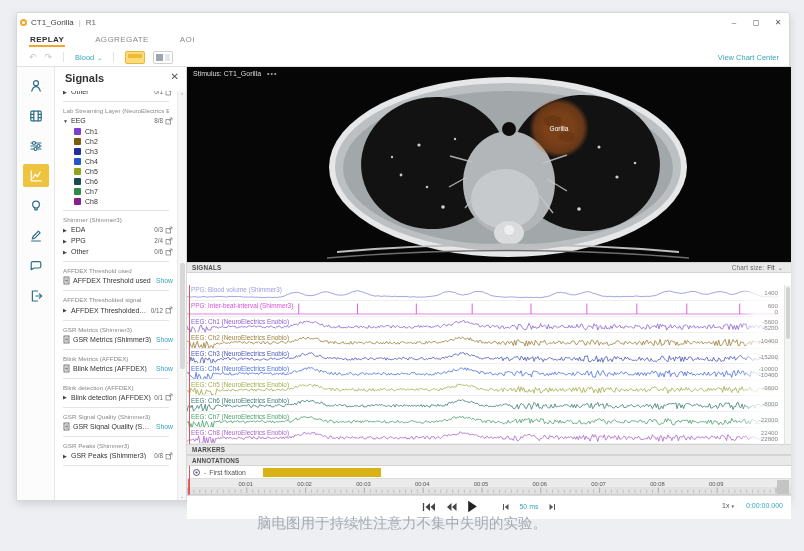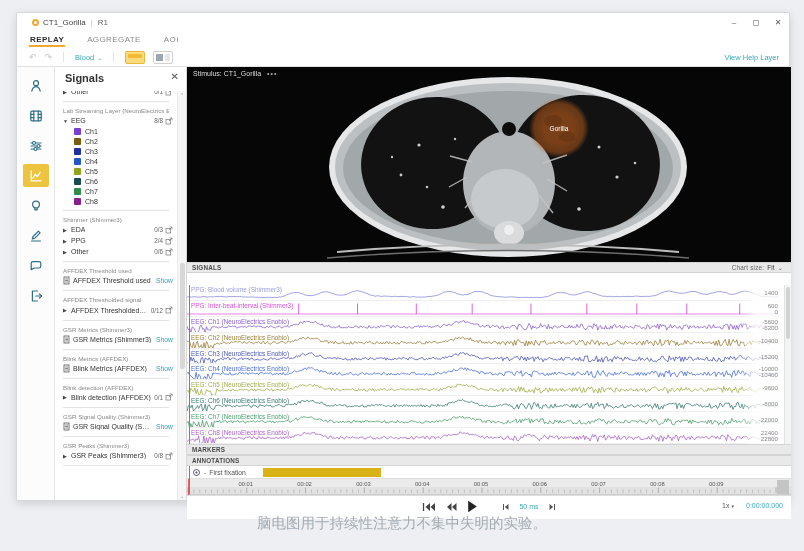--- a/index.html
+++ b/index.html
@@ -1,27 +1,27 @@
 <!DOCTYPE html>
 <html><head>
 <meta charset="utf-8">
 <style>
 *{margin:0;padding:0;box-sizing:border-box}
 html,body{width:804px;height:551px;overflow:hidden;background:#edeff2;font-family:"Liberation Sans",sans-serif;}
 
 
 #window{position:absolute;left:16px;top:12px;width:774px;height:489px;background:#fff;
  border:1px solid #d5d8db;border-radius:2px;box-shadow:0 3px 10px rgba(0,0,0,.13)}
-#titlebar{position:absolute;left:0;top:0;right:0;height:18px;display:flex;align-items:center;padding-left:15px;font-size:8px;color:#444}
+#titlebar{position:absolute;left:0;top:0;right:0;height:18px;display:flex;align-items:center;padding-left:3px;font-size:8px;color:#444}
 #app-dot{width:7px;height:7px;border:2px solid #f2a72e;border-radius:50%;margin-right:4px}
 .tb-sep{color:#bbb;margin:0 5px}
 .tb-sub{color:#666}
 #winctl{margin-left:auto;display:flex;align-items:center}
 #winctl span{width:22px;text-align:center;font-size:8px;color:#555;cursor:default}
-#tabbar{position:absolute;left:0;top:18px;right:0;height:17px;display:flex;align-items:center;padding-left:12px;gap:21px}
+#tabbar{position:absolute;left:0;top:18px;right:0;height:17px;display:flex;align-items:center;padding-left:12px;gap:29px}
 .tab{font-size:8px;color:#8a8a8a;letter-spacing:.4px;position:relative;padding:3px 1px}
 .tab.active{color:#2e2e2e;font-weight:bold}
 .tab.active:after{content:"";position:absolute;left:0;right:0;bottom:0;height:2px;background:#f2a72e}
 #toolbar{position:absolute;left:0;top:35px;right:0;height:19px;border-bottom:1px solid #e2e2e2;display:flex;align-items:center;padding-left:12px;gap:8px}
 .tool-ic{font-size:9px;color:#c3c3c3}
 .vsep{width:1px;height:10px;background:#e3e3e3;margin:0 3px}
 #panels-dd{font-size:7.5px;color:#3aa7bd;display:flex;align-items:center;gap:3px}
 .caret{font-size:6px;color:#3aa7bd}
 #lay1{width:20px;height:13px;border:1px solid #e8b83a;background:#fbdc7d;border-radius:2px;display:block;padding:2px}
 #lay1 i{display:block;width:100%;height:4px;background:#f2ba35;border-radius:1px}
@@ -131,21 +131,21 @@
         <span class="caret">⌄</span>
       </span>
     <span class="vsep"></span>
     <span id="lay1">
         <i></i>
       </span>
     <span id="lay2">
         <i></i>
         <b></b>
       </span>
-    <a id="helplink" href="#">View Help Layer</a>
+    <a id="helplink" href="#">View Chart Center</a>
   </div>
   <div id="content">
     <div id="rail">
         <div class="rail-btn">
           <span>
             <svg width="16" height="16" viewBox="0 0 16 16" fill="none" stroke="currentColor" stroke-width="1.2" stroke-linecap="round" stroke-linejoin="round">
               <circle cx="8" cy="5.2" r="2.5"></circle>
               <path d="M3.8 13.2c.7-3.1 2.4-4.6 4.2-4.6s3.5 1.5 4.2 4.6"></path>
             </svg>
           </span>

